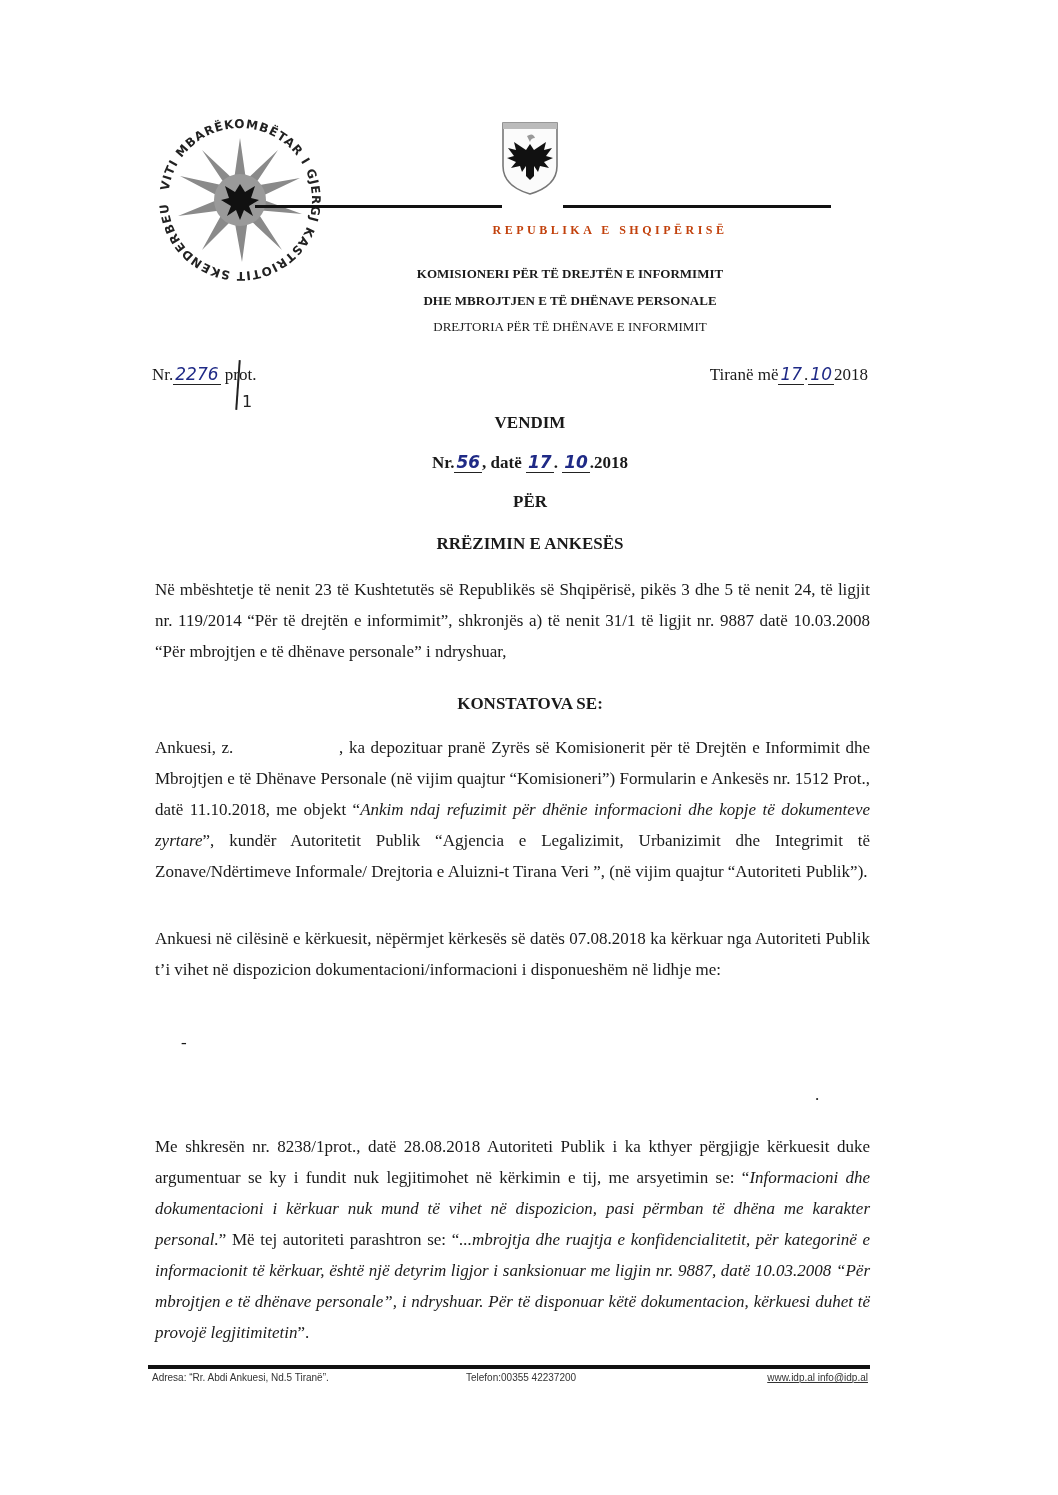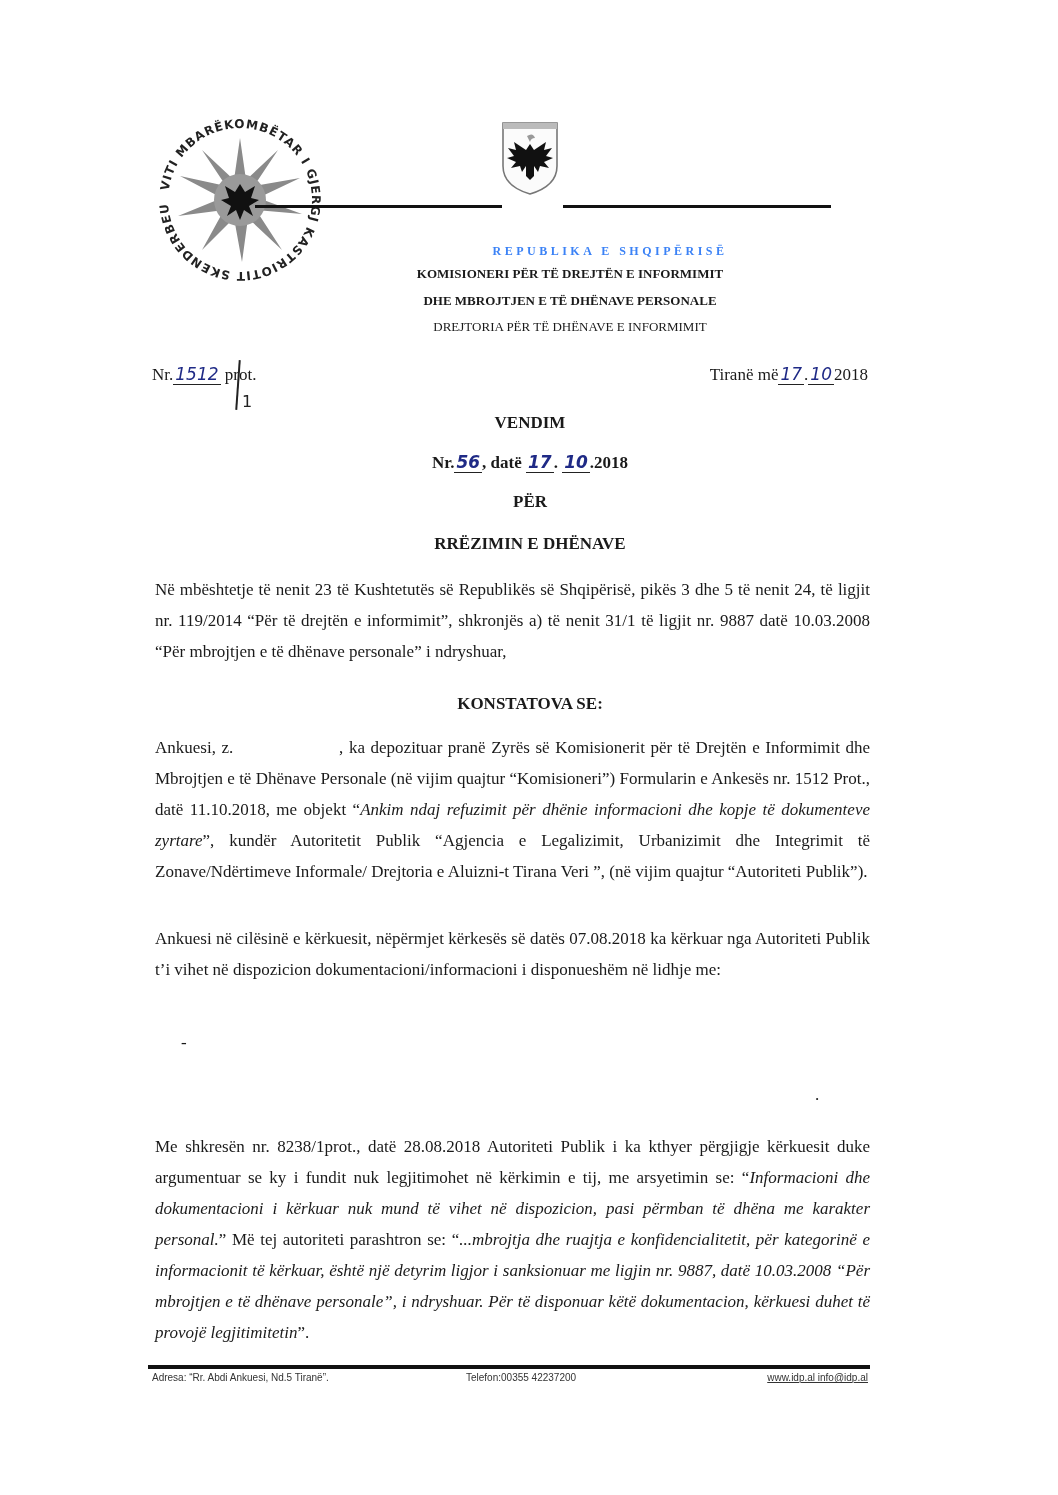--- a/index.html
+++ b/index.html
@@ -6,21 +6,21 @@
   body {
     width: 1058px; height: 1495px; position: relative; overflow: hidden;
     font-family: "Liberation Serif", "DejaVu Serif", serif; color: #1a1a1a;
   }
   .abs { position: absolute; }
   
   .seal { left: 150px; top: 110px; width: 180px; height: 180px; }
   .coat { left: 500px; top: 120px; width: 60px; height: 76px; }
   .rule-left { left: 255px; top: 205px; width: 247px; height: 3px; background: #111; }
   .rule-right { left: 563px; top: 205px; width: 268px; height: 3px; background: #111; }
-  .republika { left: 300px; top: 244px; width: 620px; text-align: center; font-size: 12px; letter-spacing: 3.5px; font-weight: bold; color: #3b82f6; }
+  .republika { left: 300px; top: 223px; width: 620px; text-align: center; font-size: 12px; letter-spacing: 3.5px; font-weight: bold; color: #c2410c; }
   .inst1, .inst2, .inst3 { left: 150px; width: 840px; text-align: center; font-size: 13px; }
   .inst1 { top: 266px; font-weight: bold; }
   .inst2 { top: 293px; font-weight: bold; }
   .inst3 { top: 319px; }
   
   .prot { left: 152px; top: 364px; font-size: 17px; }
   .hand { font-family: "DejaVu Sans", sans-serif; color: #1f2a86; font-style: italic; font-size: 17px; border-bottom: 1.5px solid #222; padding: 0 2px; }
   .prot-slash { left: 237px; top: 360px; width: 2px; height: 50px; background: #222; transform: rotate(4deg); }
   .prot-sub { left: 242px; top: 392px; font-family: "DejaVu Sans", sans-serif; color: #222; font-size: 16px; }
   .place-date { right: 190px; top: 364px; font-size: 17px; }
@@ -78,35 +78,35 @@
 
 <div class="abs rule-left"></div>
 <div class="abs rule-right"></div>
 
 <div class="abs republika">REPUBLIKA E SHQIPËRISË</div>
 <div class="abs inst1">KOMISIONERI PËR TË DREJTËN E INFORMIMIT</div>
 <div class="abs inst2">DHE MBROJTJEN E TË DHËNAVE PERSONALE</div>
 <div class="abs inst3">DREJTORIA PËR TË DHËNAVE E INFORMIMIT</div>
 
 <div class="abs prot">
-  <span>Nr.</span><span class="hand">1512</span>&nbsp;<span>prot.</span>
+  <span>Nr.</span><span class="hand">2276</span>&nbsp;<span>prot.</span>
 </div>
 <div class="abs prot-slash"></div>
 <div class="abs prot-sub">1</div>
 
 <div class="abs place-date">
   <span>Tiranë më</span><span class="hand">17</span>.<span class="hand">10</span><span>2018</span>
 </div>
 
 <div class="abs center vendim">VENDIM</div>
 <div class="abs center nr">
   <span>Nr.</span><span class="hand">56</span><span>, datë</span>&nbsp;<span class="hand">17</span>.&nbsp;<span class="hand">10</span><span>.2018</span>
 </div>
 <div class="abs center per">PËR</div>
-<div class="abs center rrezimin">RRËZIMIN E DHËNAVE</div>
+<div class="abs center rrezimin">RRËZIMIN E ANKESËS</div>
 
 <div class="abs para p1">Në mbështetje të nenit 23 të Kushtetutës së Republikës së Shqipërisë, pikës 3 dhe 5 të nenit 24, të ligjit nr. 119/2014 “Për të drejtën e informimit”, shkronjës a) të nenit 31/1 të ligjit nr. 9887 datë 10.03.2008 “Për mbrojtjen e të dhënave personale” i ndryshuar,</div>
 
 <div class="abs center konst">KONSTATOVA SE:</div>
 
 <div class="abs para p2" style="white-space: pre-wrap;"><span>Ankuesi, z.                   , ka depozituar pranë Zyrës së Komisionerit për të Drejtën e Informimit dhe Mbrojtjen e të Dhënave Personale (në vijim quajtur “Komisioneri”) Formularin e Ankesës nr. 1512 Prot., datë 11.10.2018, me objekt “</span><em>Ankim ndaj refuzimit për dhënie informacioni dhe kopje të dokumenteve zyrtare</em><span>”, kundër Autoritetit Publik “Agjencia e Legalizimit, Urbanizimit dhe Integrimit të Zonave/Ndërtimeve Informale/ Drejtoria e Aluizni-t Tirana Veri ”, (në vijim quajtur “Autoriteti Publik”).</span></div>
 
 <div class="abs para p3">Ankuesi në cilësinë e kërkuesit, nëpërmjet kërkesës së datës 07.08.2018 ka kërkuar nga Autoriteti Publik t’i vihet në dispozicion dokumentacioni/informacioni i disponueshëm në lidhje me:</div>
 
 <div class="abs bullet">

